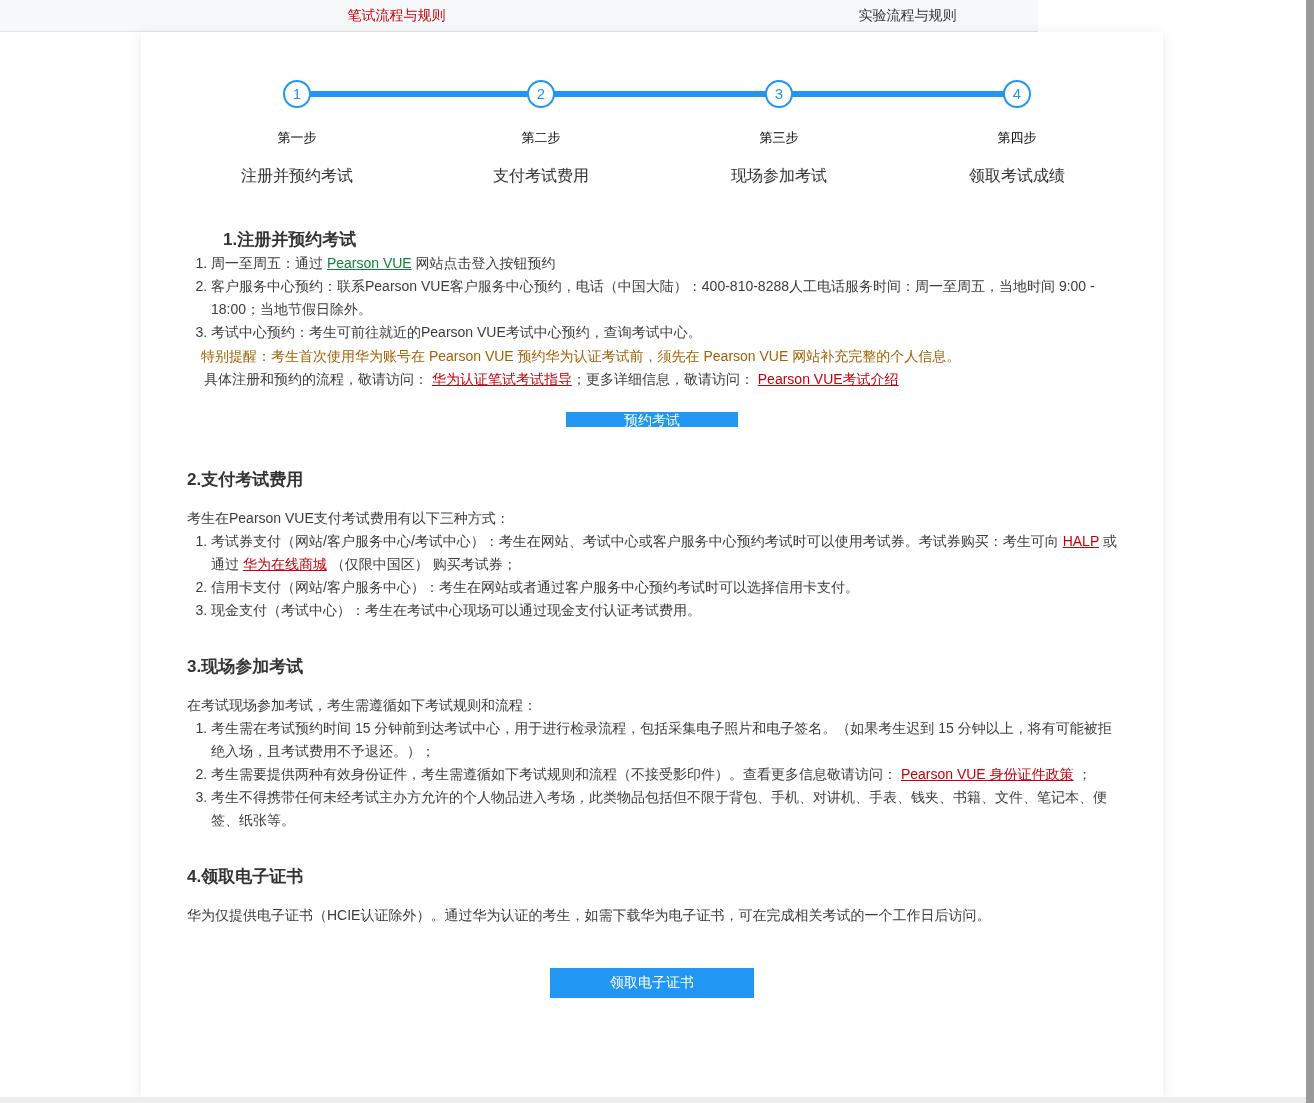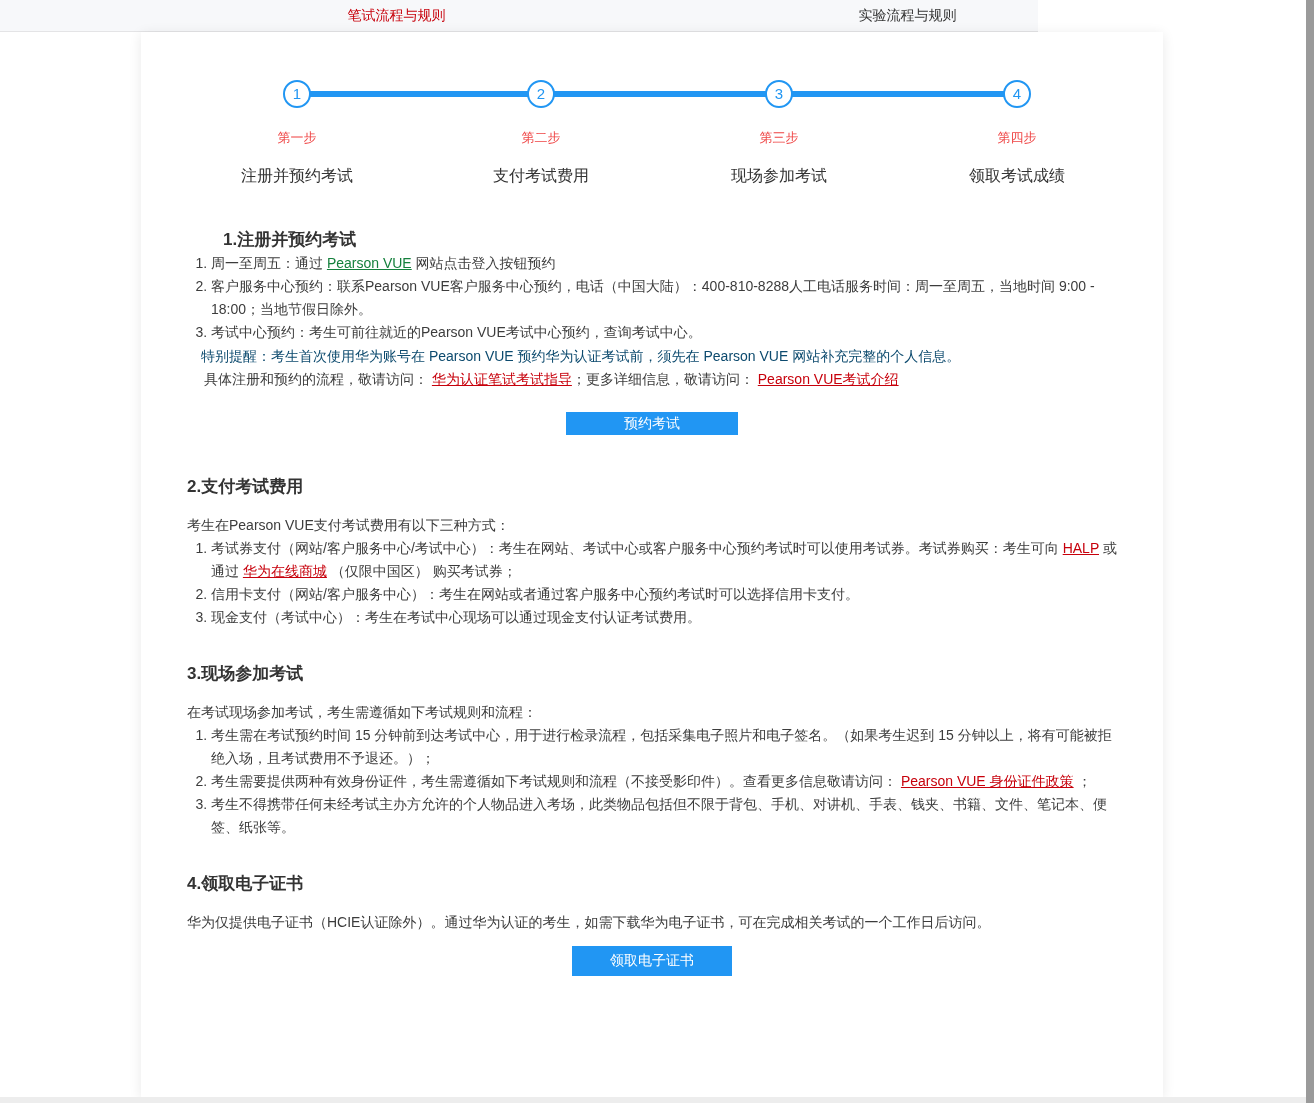--- a/index.html
+++ b/index.html
@@ -44,44 +44,44 @@
   .step-line {
     position:absolute; left:156px; top:11px; width:720px; height:6px;
     background:#2196f3; border-radius:3px;
   }
   .step { position:absolute; top:0; width:180px; text-align:center; }
   .step-circle {
     position:relative; z-index:2; margin:0 auto; width:28px; height:28px;
     border:2px solid #2196f3; border-radius:50%; background:#fff;
     color:#2196f3; font-size:15px; line-height:24px;
   }
-  .step-sub { margin-top:21px; font-size:13px; color:#ef4444; }
+  .step-sub { margin-top:21px; font-size:13px; color:#000000; }
   .step-name { margin-top:19px; font-size:16px; color:#333; }
   .step1 { left:66px; } .step2 { left:310px; } .step3 { left:548px; } .step4 { left:786px; }
   
   .content { padding:0 46px; font-size:14px; }
   h2.sec { font-size:17px; font-weight:700; color:#333; line-height:24px; }
   .mt-sec1 { margin-top:36px;margin-left:36px; }
   .mt-sec  { margin-top:40px; }
   .mt-sec3 { margin-top:33px; }
   p.intro { margin-top:15px; line-height:23px; color:#3c3c3c; }
   ol { margin:0; padding-left:24px; }
   ol li { line-height:23px; color:#3c3c3c; }
   a { cursor:pointer; }
   .blink { color:#15803d; text-decoration:underline; }
   .rlink { color:#c7000b; text-decoration:underline; }
-  .notice { color:#0c4a6e; line-height:23px; margin:1px 0 0 14px; }
+  .notice { color:#a16207; line-height:23px; margin:1px 0 0 14px; }
   .visit  { line-height:23px; margin:0 0 0 17px; color:#3c3c3c; }
   .btn-row { text-align:center; }
   .btn {
     display:inline-block; background:#2196f3; color:#fff; border:none;
     font-size:14px; font-family:"Liberation Sans", sans-serif; cursor:pointer;
   }
-  .btn-book { width:172px; height:23px; margin-top:21px; }
-  .btn-cert { width:160px; height:30px; margin-top:12px; }
+  .btn-book { width:172px; height:15px; margin-top:21px; }
+  .btn-cert { width:204px; height:30px; margin-top:41px; }
 </style>
 </head>
 <body>
 
 <div class="tabbar">
   <div class="tabbar-inner">
     <div class="tab active">笔试流程与规则</div>
     <div class="tab">实验流程与规则</div>
   </div>
 </div>

